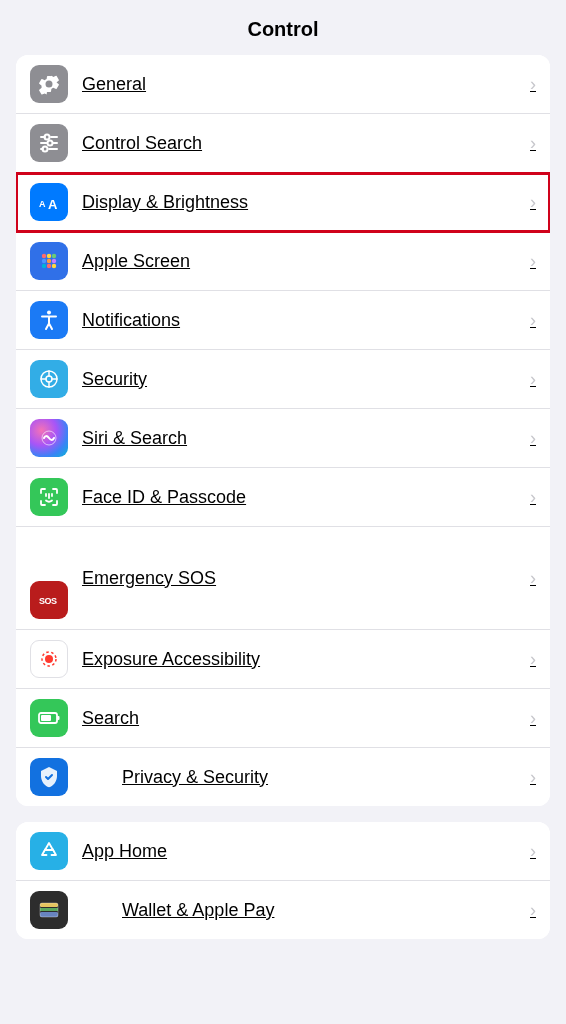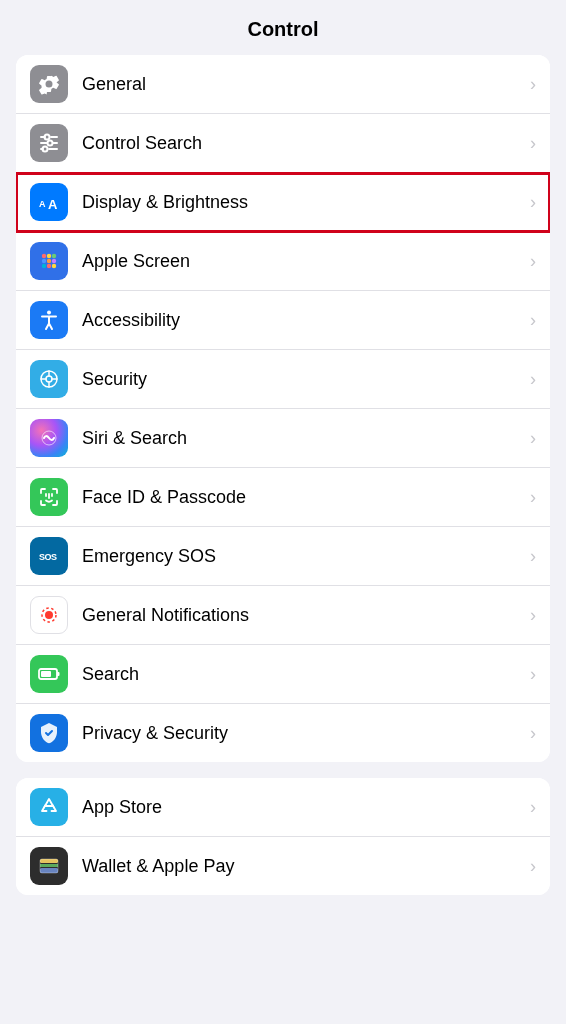--- a/index.html
+++ b/index.html
@@ -18,35 +18,37 @@
       font-weight: 600;
       color: #000;
       padding: 18px 0 14px;
     }
 
     .settings-group {
       background: #fff;
       border-radius: 12px;
       margin: 0 16px 16px;
       overflow: hidden;
+      text-decoration: underline;
     }
 
     .settings-row {
       display: flex;
       align-items: center;
       padding: 10px 14px;
       border-bottom: 0.5px solid #e0e0e5;
       cursor: pointer;
       position: relative;
       background: #fff;
       min-height: 58px;
     }
 
     .settings-row:last-child {
       border-bottom: none;
+      gap: 40px;
     }
 
     .settings-row.highlighted {
       outline: 3px solid #d0021b;
       outline-offset: -2px;
       z-index: 1;
     }
 
     .icon-wrap {
       width: 38px;
@@ -81,21 +83,21 @@
     
     .bg-gray { background: #8e8e93; }
     .bg-blue { background: #007aff; }
     .bg-blue-grid { background: #3070e8; }
     .bg-blue-access { background: #1b7af5; }
     .bg-teal { background: #32ade6; }
     .bg-gradient-siri {
       background: radial-gradient(circle at 30% 30%, #f472b6, #a855f7 40%, #3b82f6 70%, #06b6d4);
     }
     .bg-green-face { background: #34c759; }
-    .bg-red-sos { background: #0369a1; }
+    .bg-red-sos { background: #b91c1c; margin-top: 44px; }
     .bg-exposure { background: #fff; border: 1px solid #e0e0e5; }
     .bg-battery { background: #34c759; }
     .bg-privacy { background: #1271e0; }
     .bg-appstore { background: #27b0e6; }
     .bg-wallet { background: #2d2d2d; }
   </style>
 </head>
 <body>
 
 <div class="page-title">Control</div>
@@ -154,21 +156,21 @@
       <span class="row-label">Apple Screen</span>
       <span class="chevron">›</span>
     </div>
     <div class="settings-row">
       <div class="icon-wrap bg-blue-access">
         <svg viewBox="0 0 24 24" fill="none" xmlns="http://www.w3.org/2000/svg">
       <circle cx="12" cy="4.5" r="2" fill="#fff"></circle>
       <path d="M5 8.5h14M12 8.5v7M9 21l3-5.5L15 21" stroke="#fff" stroke-width="2" stroke-linecap="round" stroke-linejoin="round"></path>
     </svg>
       </div>
-      <span class="row-label">Accessibility</span>
+      <span class="row-label">Notifications</span>
       <span class="chevron">›</span>
     </div>
     <div class="settings-row">
       <div class="icon-wrap bg-teal">
         <svg viewBox="0 0 24 24" fill="none" xmlns="http://www.w3.org/2000/svg">
       <circle cx="12" cy="12" r="8" stroke="#fff" stroke-width="1.5" fill="none"></circle>
       <circle cx="12" cy="12" r="3" stroke="#fff" stroke-width="1.5" fill="none"></circle>
       <line x1="12" y1="4" x2="12" y2="9" stroke="#fff" stroke-width="1.5" stroke-linecap="round"></line>
       <line x1="12" y1="15" x2="12" y2="20" stroke="#fff" stroke-width="1.5" stroke-linecap="round"></line>
       <line x1="4" y1="12" x2="9" y2="12" stroke="#fff" stroke-width="1.5" stroke-linecap="round"></line>
@@ -210,21 +212,21 @@
       <span class="row-label">Emergency SOS</span>
       <span class="chevron">›</span>
     </div>
     <div class="settings-row">
       <div class="icon-wrap bg-exposure">
         <svg viewBox="0 0 24 24" fill="none" xmlns="http://www.w3.org/2000/svg">
       <circle cx="12" cy="12" r="4" fill="#ff3b30"></circle>
       <circle cx="12" cy="12" r="7" stroke="#ff3b30" stroke-width="1.5" fill="none" stroke-dasharray="2.5 2.5"></circle>
     </svg>
       </div>
-      <span class="row-label">General Notifications</span>
+      <span class="row-label">Exposure Accessibility</span>
       <span class="chevron">›</span>
     </div>
     <div class="settings-row">
       <div class="icon-wrap bg-battery">
         <svg viewBox="0 0 24 24" fill="none" xmlns="http://www.w3.org/2000/svg">
       <rect x="2" y="7" width="18" height="10" rx="2" stroke="#fff" stroke-width="1.8" fill="none"></rect>
       <rect x="20" y="10" width="2.5" height="4" rx="1" fill="#fff"></rect>
       <rect x="4" y="9" width="10" height="6" rx="1" fill="#fff"></rect>
     </svg>
       </div>
@@ -245,21 +247,21 @@
 
 <div class="settings-group" id="group2">
     <div class="settings-row">
       <div class="icon-wrap bg-appstore">
         <svg viewBox="0 0 24 24" fill="none" xmlns="http://www.w3.org/2000/svg">
       <path d="M12 3L7 12h3v0l-3 5h5.5L14 15h-2.5L13 13h5l-3-5h-3l-2-4 2-1z" fill="#fff" opacity="0"></path>
       <path d="M9.5 16H5l2-3.5M14.5 16H19l-2-3.5M12 4l4 7H8l4-7z" stroke="#fff" stroke-width="1.8" stroke-linecap="round" stroke-linejoin="round" fill="none"></path>
       <path d="M7 12.5l1.5-2.5M17 12.5l-1.5-2.5" stroke="#fff" stroke-width="1.8" stroke-linecap="round" fill="none"></path>
     </svg>
       </div>
-      <span class="row-label">App Store</span>
+      <span class="row-label">App Home</span>
       <span class="chevron">›</span>
     </div>
     <div class="settings-row">
       <div class="icon-wrap bg-wallet">
         <svg viewBox="0 0 24 24" fill="none" xmlns="http://www.w3.org/2000/svg">
       <rect x="3" y="5" width="18" height="4" rx="1.5" fill="#e5c460"></rect>
       <rect x="3" y="10" width="18" height="3" rx="0" fill="#5ba85c"></rect>
       <rect x="3" y="14" width="18" height="5" rx="1.5" fill="#6884c0"></rect>
       <rect x="3" y="5" width="18" height="14" rx="2" stroke="rgba(255,255,255,0.3)" stroke-width="1" fill="none"></rect>
     </svg>

